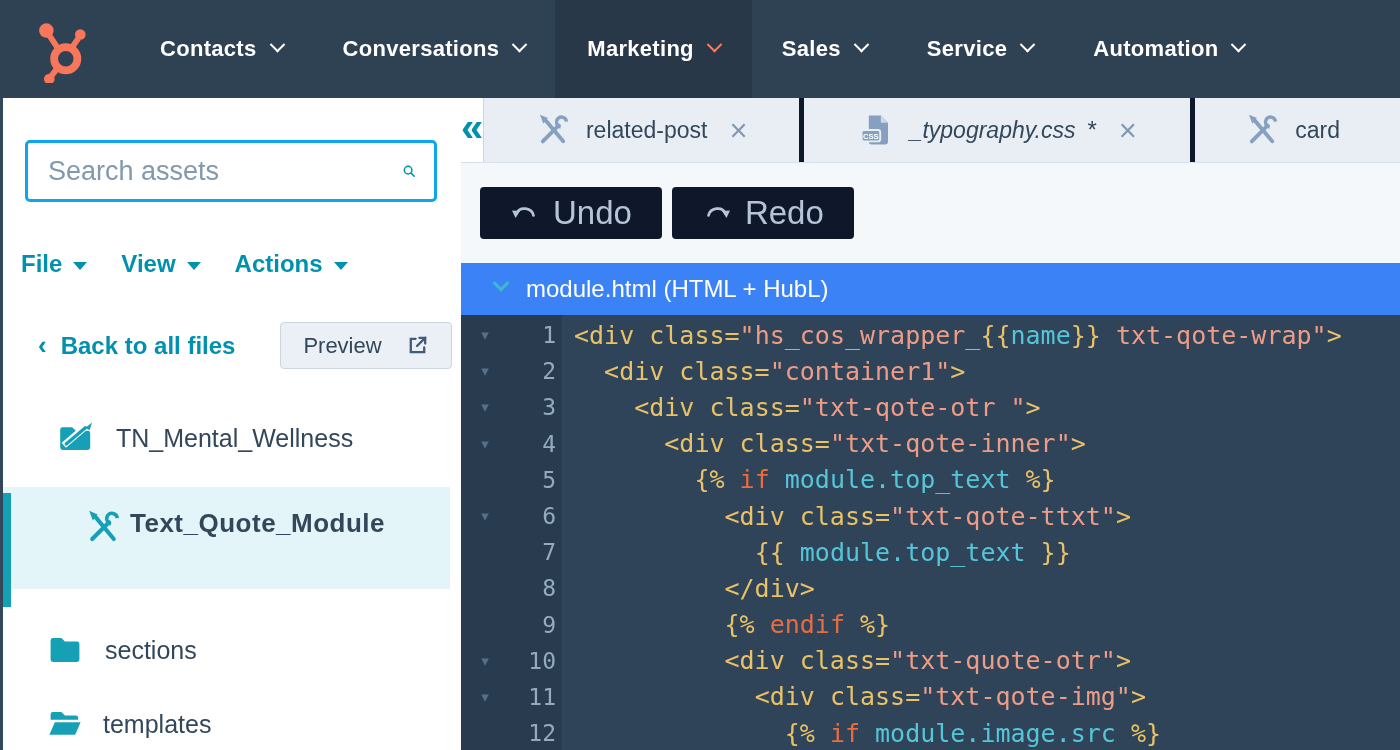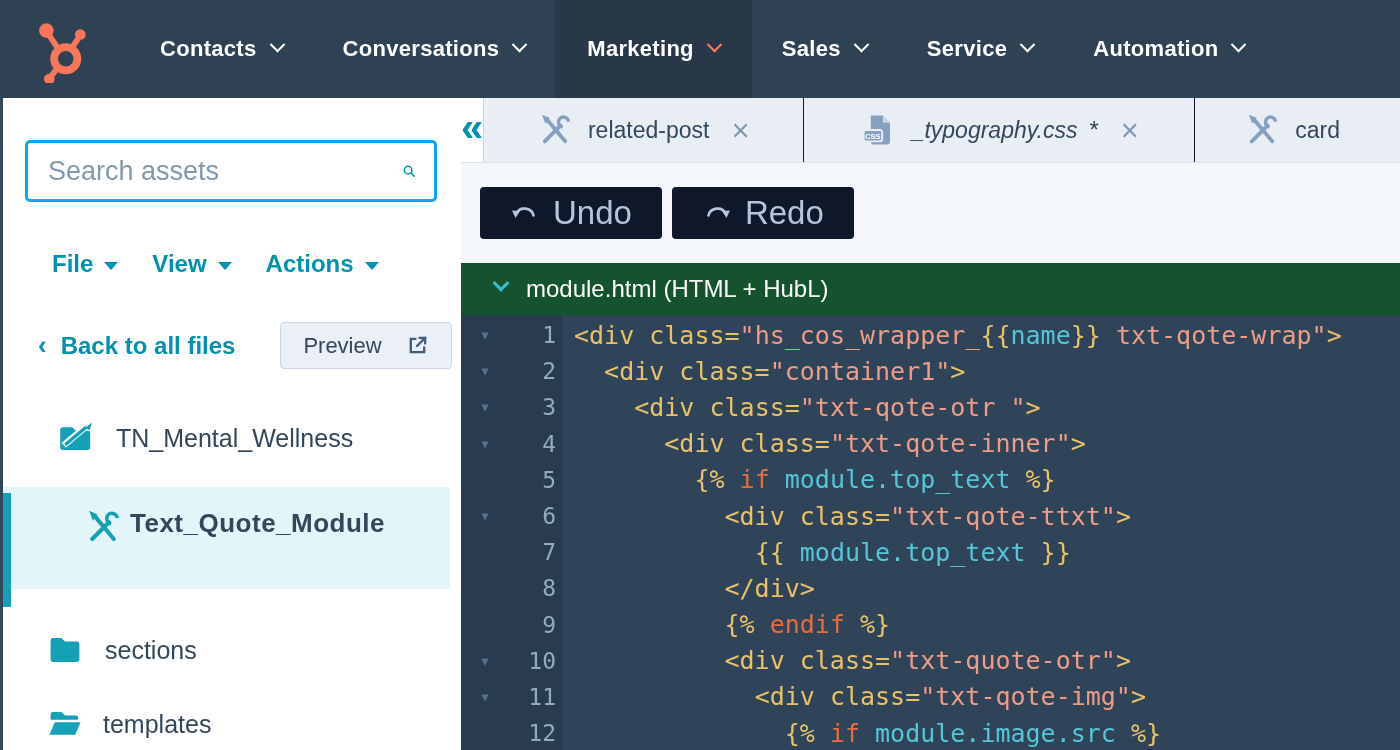--- a/index.html
+++ b/index.html
@@ -24,21 +24,21 @@
 
   
   .sidebar { position:relative; width:461px; background:#fff; flex:none; }
   .side-edge { position:absolute; left:0; top:0; width:3px; height:100%; background:#33475b; }
   .searchbox { position:absolute; left:25px; top:42px; width:412px; height:62px;
                border:3px solid #0ea5e9; border-radius:5px; background:#fff;
                display:flex; align-items:center; padding:0 18px 0 20px; }
   .searchbox input { flex:1; border:none; outline:none; font-size:27px; color:#33475b;
                      font-family:"Liberation Sans", sans-serif; background:transparent; }
   .searchbox input::placeholder { color:#8198ad; }
-  .menus { position:absolute; left:52px; top:152px; display:flex; gap:34px; }
+  .menus { position:absolute; left:21px; top:152px; display:flex; gap:34px; }
   .menu { display:flex; align-items:center; color:#0091ae; font-size:24px;
           font-weight:bold; cursor:pointer; }
   .caret { width:0; height:0; border-left:7px solid transparent; border-right:7px solid transparent;
            border-top:8px solid #0091ae; margin-left:11px; margin-top:4px; }
   .backrow { position:absolute; left:0; top:224px; width:461px; height:48px; }
   .backlink { position:absolute; left:38px; top:8px; display:flex; align-items:center;
               color:#0091ae; font-size:24px; font-weight:bold; cursor:pointer; }
   .backlink .lt { font-size:26px; margin-right:14px; font-weight:bold; }
   .preview-btn { position:absolute; right:9px; top:0; width:172px; height:47px;
                  background:#eaf0f6; border:1px solid #cbd6e2; border-radius:4px;
@@ -58,33 +58,33 @@
                letter-spacing:.5px; }
 
   
   .editor { flex:1; display:flex; flex-direction:column; min-width:0; }
   .tabbar { height:65px; display:flex; background:#e9eef5; border-bottom:1px solid #d9e2ec; }
   .collapse-btn { width:84px; background:#fff; border-right:1px solid #cbd6e2;
                   display:flex; align-items:center; justify-content:center;
                   color:#0091ae; font-size:40px; font-weight:bold; cursor:pointer;
                   padding-bottom:6px; }
   .tab { display:flex; align-items:center; justify-content:center; gap:16px;
-         border-right:1px solid #0f172a; color:#33475b; font-size:23px;
+         border-right:5px solid #0f172a; color:#33475b; font-size:23px;
          cursor:pointer; flex:none; }
   .tab1 { width:320px; } .tab2 { width:391px; }
   .tab3 { width:320px; justify-content:flex-start; padding-left:50px; overflow:hidden; }
   .tlabel.italic { font-style:italic; }
   .dirty { font-size:24px; color:#33475b; margin-left:-4px; }
   .tclose { font-size:31px; color:#7f99b5; margin-left:6px; line-height:1; cursor:pointer; }
   .toolbar { height:100px; background:#f5f8fa; display:flex; align-items:center;
              padding-left:19px; gap:10px; }
   .tbtn { height:52px; padding:0 30px; background:#0f172a; border:none; border-radius:4px;
           color:#b6c4d8; font-size:33px; font-family:"Liberation Sans", sans-serif;
           display:flex; align-items:center; gap:13px; cursor:default; }
-  .codeheader { height:52px; background:#14532d; display:flex; align-items:center;
+  .codeheader { height:52px; background:#3b82f6; display:flex; align-items:center;
                 padding-left:34px; gap:19px; color:#fff; font-size:24px; }
   .hchev { width:12px; height:12px; border-right:3px solid #3db9cc;
            border-bottom:3px solid #3db9cc; transform:rotate(45deg) translate(-2px,-2px);
            margin-top:-6px; cursor:pointer; }
   .codearea { flex:1; position:relative; background:#2f4459; overflow:hidden; }
   .gutterbg { position:absolute; left:0; top:0; width:101px; height:100%; background:#293c4f; }
   .code-lines { position:relative; padding-top:2px; }
   .cl { height:36.2px; display:flex; align-items:center;
         font-family:"DejaVu Sans Mono", monospace; font-size:25px; }
   .fold { width:48px; text-align:center; color:#54708a; font-size:15px; flex:none;

